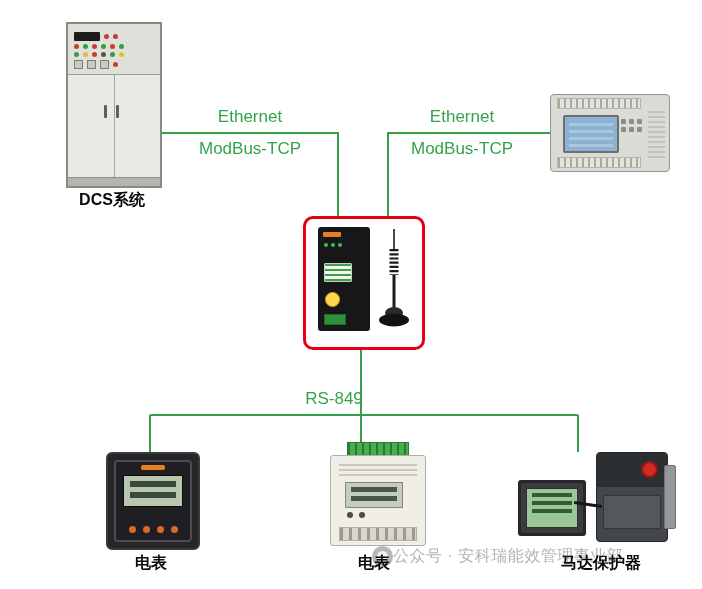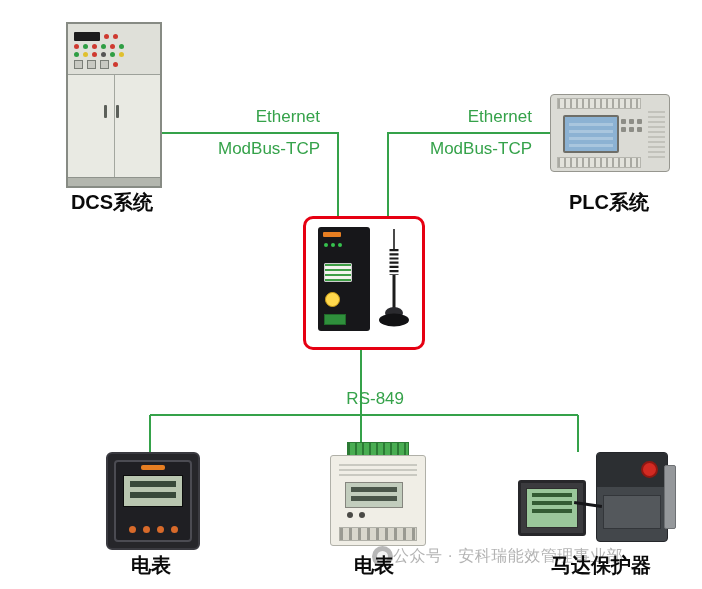--- a/index.html
+++ b/index.html
@@ -1,21 +1,21 @@
 <!DOCTYPE html>
 <html><head>
 <meta charset="utf-8">
 <style>
   html,body{margin:0;padding:0;background:#fff;}
   body{font-family:"Liberation Sans","DejaVu Sans",sans-serif;}
   .canvas{position:relative;width:702px;height:589px;background:#fff;overflow:hidden;}
   svg.lines{position:absolute;left:0;top:0;z-index:1;}
   .device{position:absolute;z-index:2;}
-  .node-label{position:absolute;z-index:4;font-size:20px;font-weight:700;color:#0a0a0a;text-align:center;line-height:1.2;}
-  .conn-label{position:absolute;z-index:3;font-size:17px;color:#35a24a;text-align:right;line-height:1.2;}
+  .node-label{position:absolute;z-index:4;font-size:16px;font-weight:700;color:#0a0a0a;text-align:center;line-height:1.2;}
+  .conn-label{position:absolute;z-index:3;font-size:17px;color:#35a24a;text-align:center;line-height:1.2;}
 
   
   .dcs{left:66px;top:22px;width:92px;height:162px;background:#e6e7e0;border:2px solid #878b84;display:flex;flex-direction:column;}
   .dcs-panel{padding:5px 6px 2px;background:#dfe0d9;border-bottom:1px solid #9da19a;}
   .dcs-row{display:flex;align-items:center;gap:4px;margin:3px 0;}
   .scr{width:26px;height:9px;background:#1c1c1c;border-radius:1px;}
   .sq{width:7px;height:7px;background:#c8c9c2;border:1px solid #7a7e77;}
   .dot{width:5px;height:5px;border-radius:50%;display:inline-block;}
   .dot.r{background:#cf3a30}.dot.g{background:#2f9e44}.dot.y{background:#e0c02e}.dot.k{background:#555}
   .dcs-doors{flex:1;position:relative;background:#e9eae3;}
@@ -212,21 +212,20 @@
   <div class="device mp-cable"></div>
   <div class="device mp-main">
     <div class="mp-top">
       <span class="mp-red"></span>
     </div>
     <div class="mp-front"></div>
     <div class="mp-side"></div>
   </div>
 
   <div class="node-label" style="left:42px;top:190px;width:140px">DCS系统</div>
-  <div class="node-label" style="left:539px;top:190px;width:140px">PLC系统</div>
   <div class="node-label" style="left:81px;top:553px;width:140px">电表</div>
   <div class="node-label" style="left:304px;top:553px;width:140px">电表</div>
   <div class="node-label" style="left:531px;top:553px;width:140px">马达保护器</div>
 
   <div class="conn-label" style="left:180px;top:107px;width:140px">Ethernet</div>
   <div class="conn-label" style="left:180px;top:139px;width:140px">ModBus-TCP</div>
   <div class="conn-label" style="left:392px;top:107px;width:140px">Ethernet</div>
   <div class="conn-label" style="left:392px;top:139px;width:140px">ModBus-TCP</div>
   <div class="conn-label" style="left:264px;top:389px;width:140px">RS-849</div>
 

